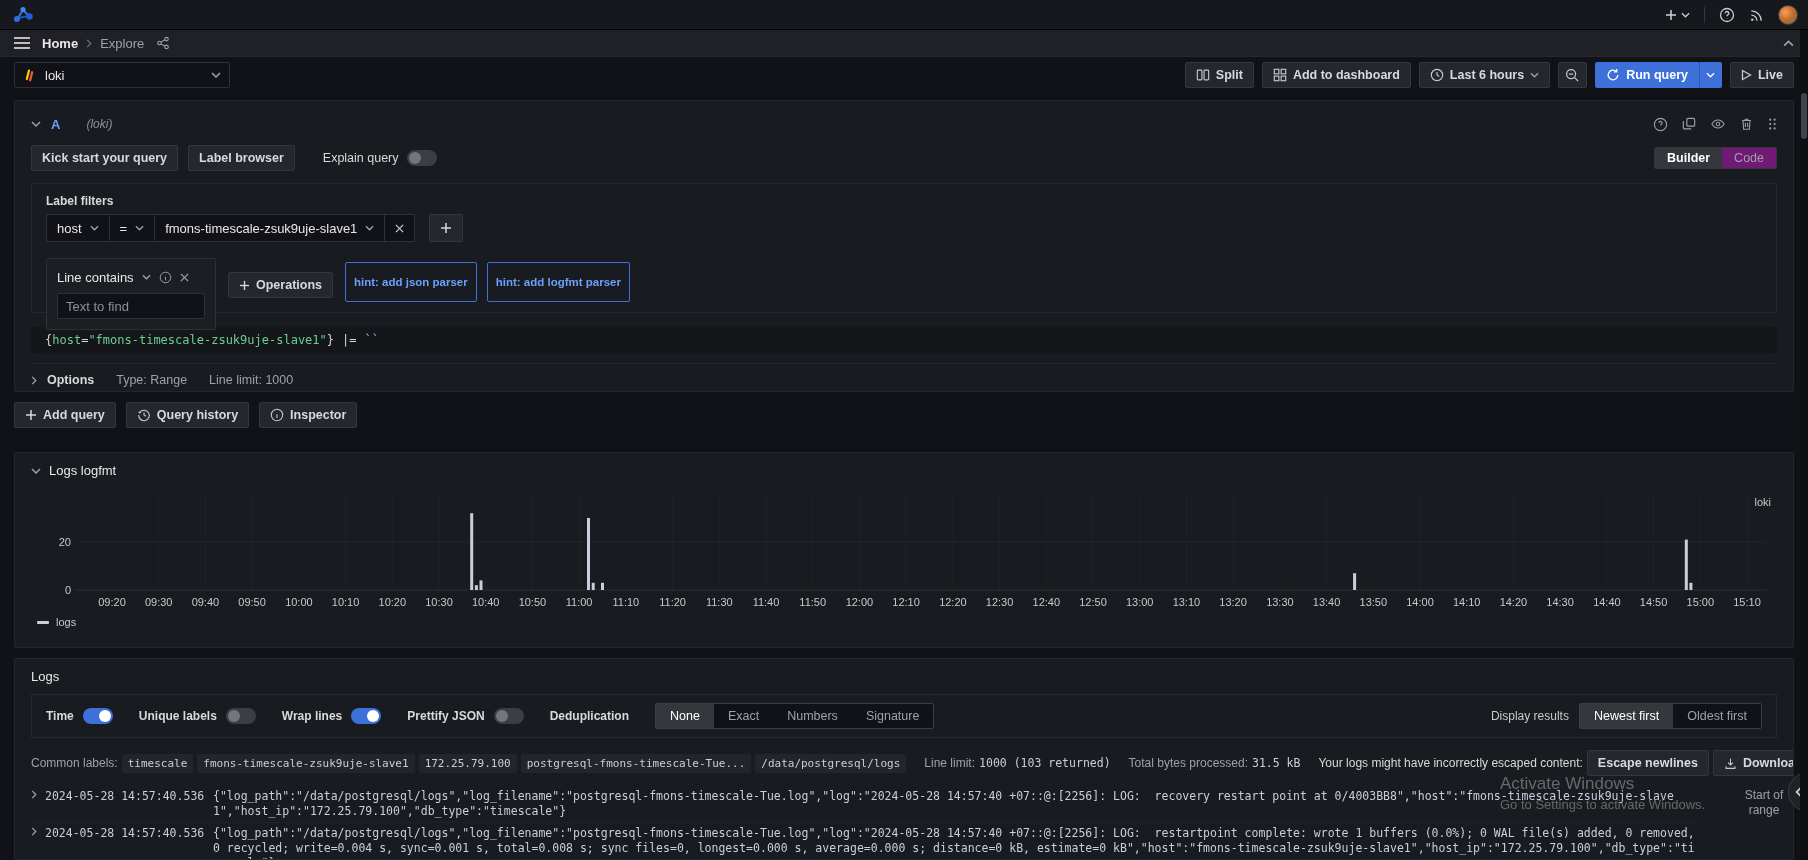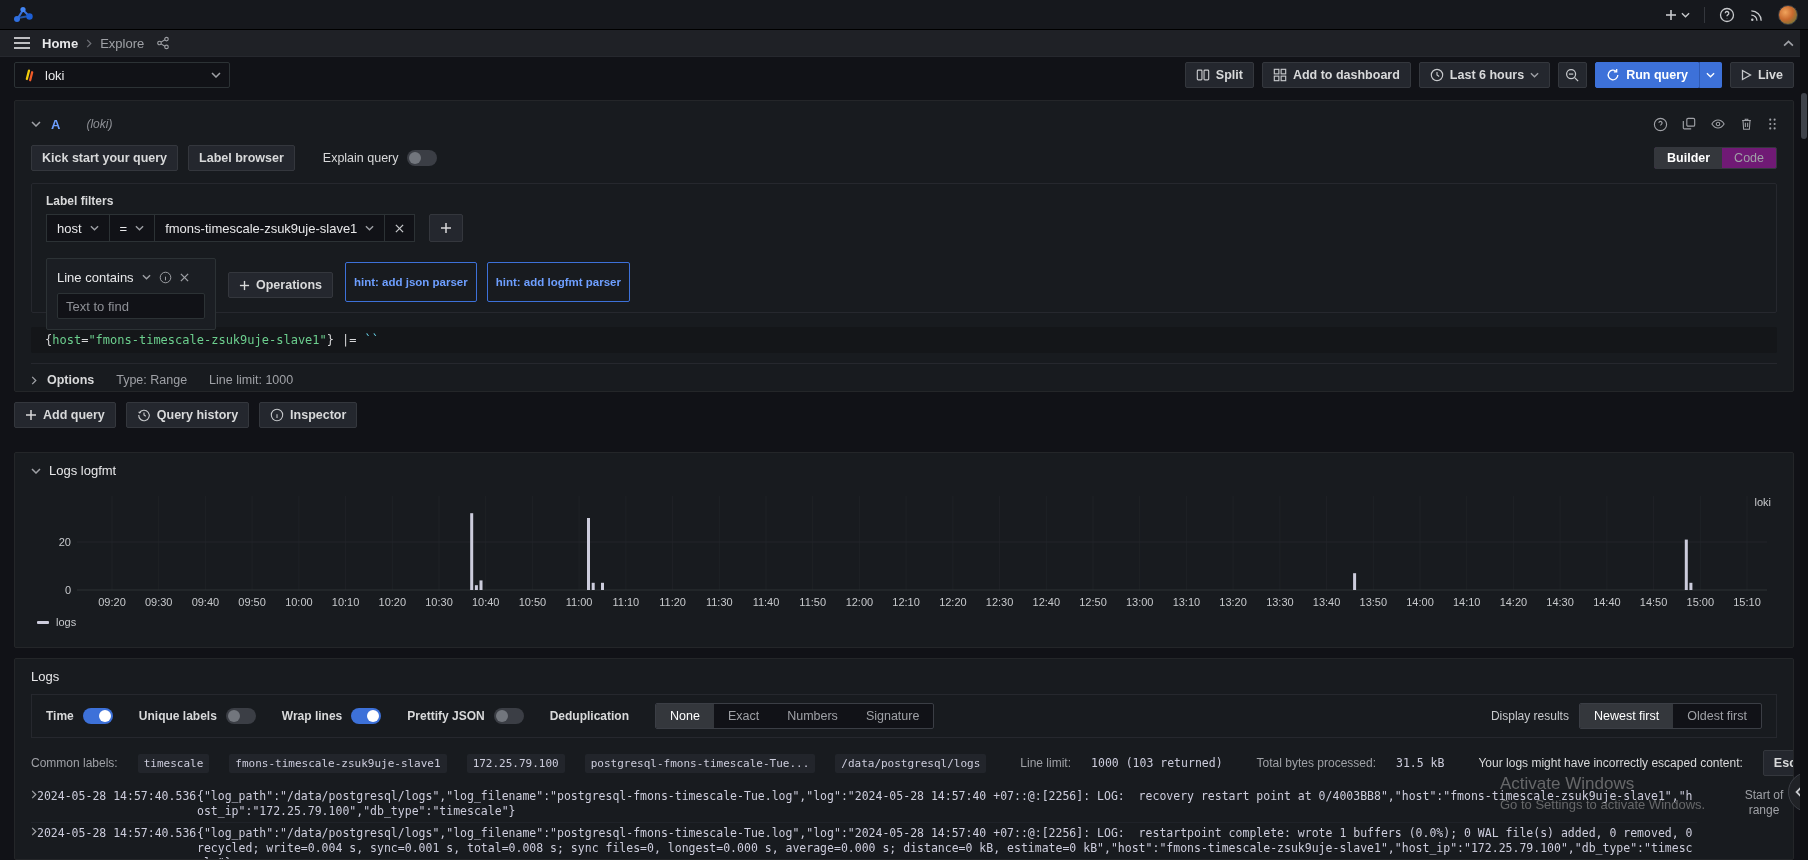--- a/index.html
+++ b/index.html
@@ -106,31 +106,31 @@
   .switch{width:30px;height:16px;border-radius:9px;background:#3b3e45;position:relative;cursor:pointer;display:inline-block}
   .switch .knob{position:absolute;top:2px;left:2px;width:12px;height:12px;border-radius:50%;background:#72767d;transition:none}
   .switch.on{background:#3d71d9}
   .switch.on .knob{left:16px;background:#fff}
   .radio-wrap{display:flex;align-items:center;gap:26px;font-size:12px;font-weight:600;color:#d8d9da}
   .radio-group{display:flex;border:1px solid #3b3e45;border-radius:2px;background:#111217;overflow:hidden}
   .radio-group .opt{padding:5px 14px;font-size:12.5px;color:#9fa1a6;background:transparent;border:none;cursor:pointer;white-space:nowrap}
   .radio-group .opt.active{background:#34373c;color:#fff}
   .display-wrap{margin-left:auto;display:flex;align-items:center;gap:10px;font-size:12px;color:#c7c9cc}
 
-  .meta-row{margin-top:12px;display:flex;align-items:center;gap:20px;font-size:12px;color:#9fa1a6;white-space:nowrap}
+  .meta-row{margin-top:12px;display:flex;align-items:center;gap:4px;font-size:12px;color:#9fa1a6;white-space:nowrap}
   .chip{font-family:"DejaVu Sans Mono",monospace;font-size:11px;color:#ccccdc;background:#22252b;
     border-radius:2px;padding:3px 6px}
   .mono-val{font-family:"DejaVu Sans Mono",monospace;font-size:11.5px;color:#ccccdc}
   .meta-label{margin-left:14px}
   .meta-label.first{margin-left:0}
   .escape-note{color:#d8d9da;margin-left:14px}
   .meta-right{margin-left:auto}
 
   .log-rows{margin-top:10px;padding-right:80px}
-  .log-row{display:flex;align-items:flex-start;padding:3px 0;border-top:1px solid #1f2228;
+  .log-row{display:flex;align-items:flex-start;gap:8px;padding:3px 0;border-top:1px solid #1f2228;
     font-family:"DejaVu Sans Mono",monospace;font-size:11.5px;line-height:15px;color:#ccccdc}
   .log-row:first-child{border-top:none}
   .row-chevron{color:#9fa1a6;margin-top:1px;cursor:pointer}
   .log-time{flex:none;min-width:160px}
   .log-content{flex:1;white-space:pre-wrap;word-break:break-all}
 
   .lognav{position:absolute;left:1742px;top:788px;width:44px;text-align:center;
     font-size:12px;color:#9fa1a6;line-height:15px}
   .float-circle{position:absolute;left:1788px;top:772px;width:40px;height:40px;border-radius:50%;
     background:#202226;border:1px solid #3b3e45;display:flex;align-items:center;padding-left:6px;color:#c7c9cc;cursor:pointer}

